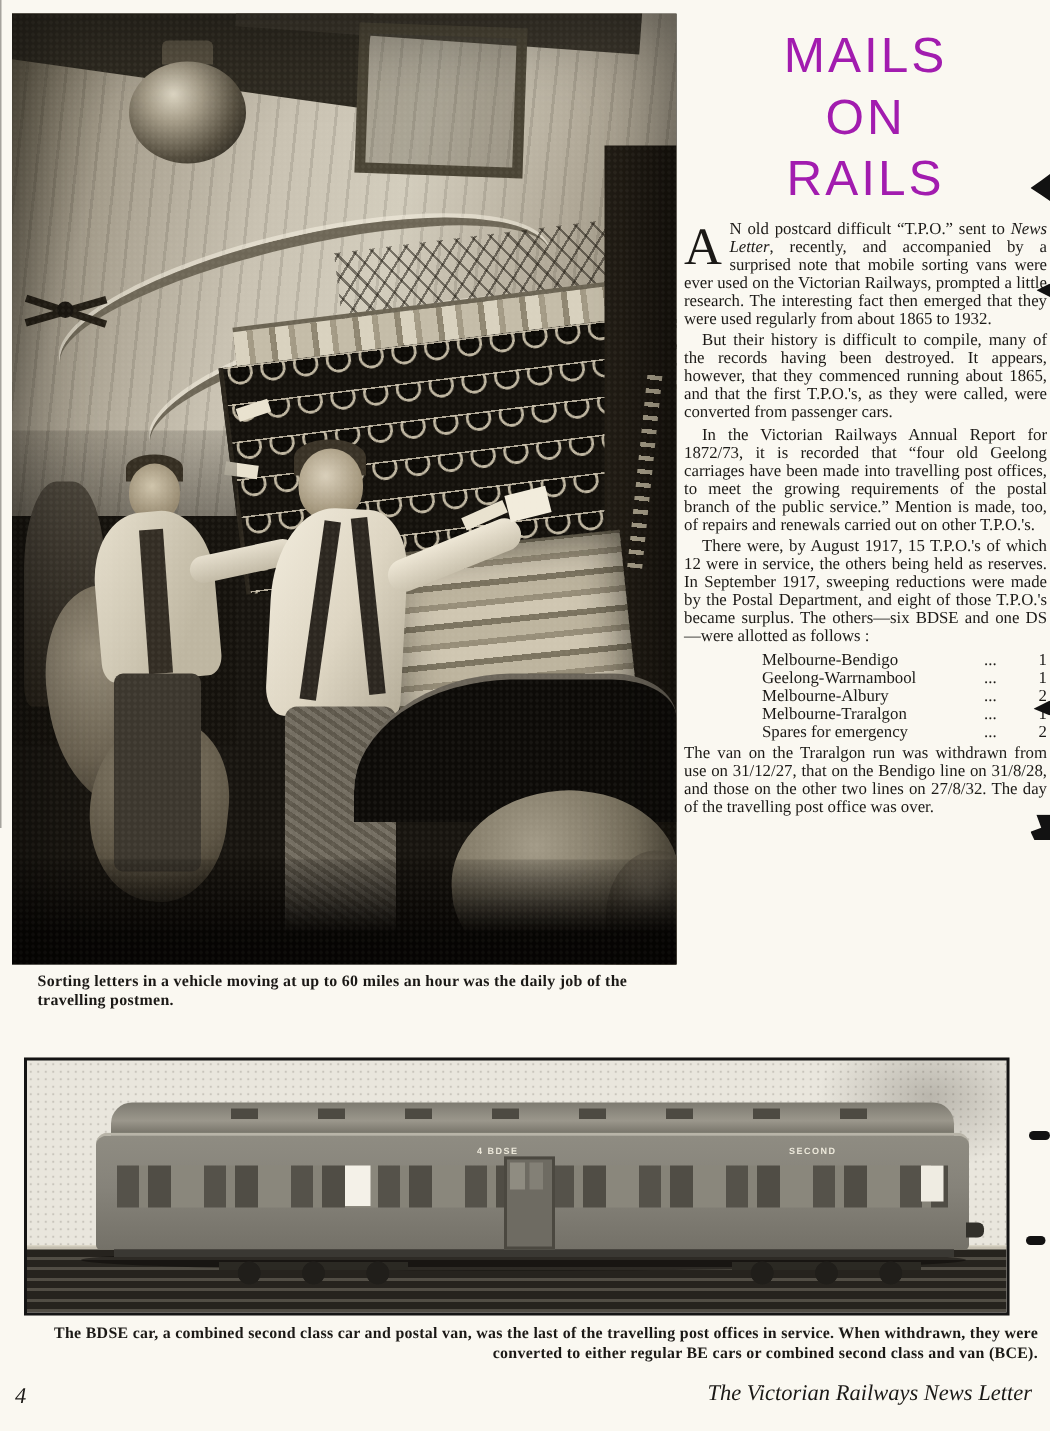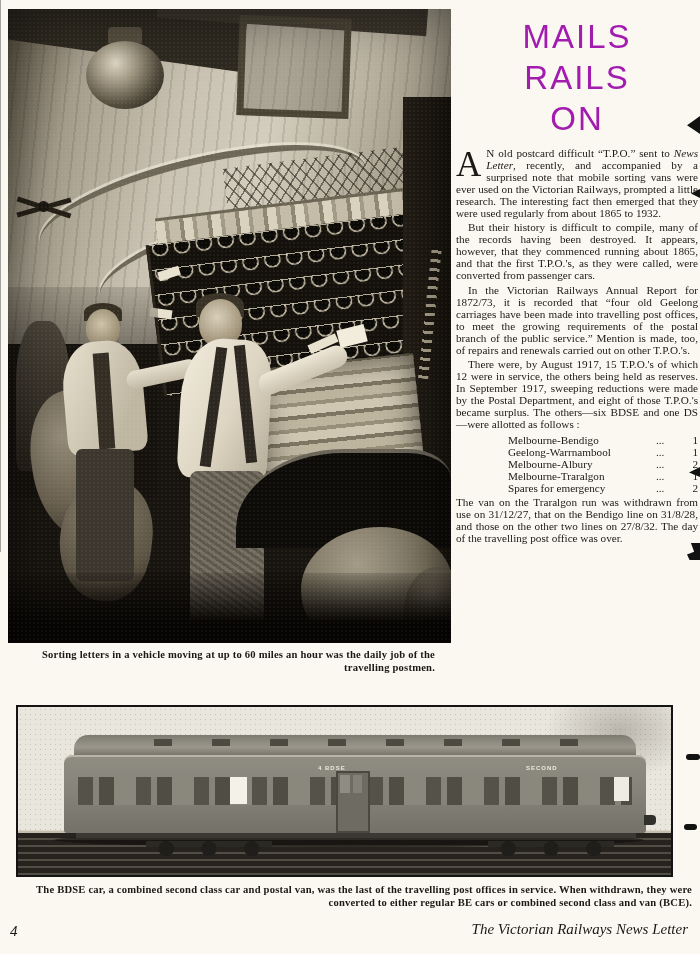--- a/index.html
+++ b/index.html
@@ -81,21 +81,21 @@
   .ph1-bagR1{left:293px;top:518px;width:152px;height:120px;border-radius:50% 50% 42% 46%;transform:rotate(-4deg);
     background:radial-gradient(circle at 38% 30%,#a29a87,#776f5c 55%,#453e30 92%);}
   .ph1-bagR2{left:396px;top:558px;width:70px;height:92px;border-radius:48% 52% 40% 45%;
     background:radial-gradient(circle at 40% 30%,#8b8270,#5f574662,#3a342862);background-color:#4a4335;}
   .ph1-floor{left:0;bottom:0;width:100%;height:70px;background:linear-gradient(180deg,rgba(10,8,6,.15),#080604 70%);}
   .ph1-dots{left:0;top:0;width:100%;height:100%;
     background-image:radial-gradient(rgba(238,231,212,.05) 1px,rgba(0,0,0,0) 1.4px);background-size:4px 4px;}
   .ph1-vignette{left:0;top:0;width:100%;height:100%;box-shadow:inset 0 0 60px rgba(0,0,0,.55);}
 
   
-  .caption1{position:absolute;left:25px;top:648px;width:410px;text-align:right;
+  .caption1{position:absolute;left:25px;top:648px;width:410px;text-align:left;
     font-weight:bold;font-size:10.6px;line-height:13px;letter-spacing:.2px;}
   .column{position:absolute;left:456px;top:0;width:242px;}
   .title{margin:16px 0 9px;text-align:center;font-family:"Liberation Sans",sans-serif;
     font-weight:400;font-size:33px;line-height:41px;letter-spacing:2px;color:#a21caf;}
   .body{font-size:11.2px;line-height:11.9px;text-align:justify;}
   .body p{margin:0 0 0;padding:0;}
   .body p.ind{text-indent:12px;margin-top:3px;}
   .dropcap{float:left;font-size:35px;line-height:29px;padding:2px 5px 0 0;}
   .allot{margin:3px 0 3px 52px;}
   .allot .row{display:flex;line-height:12px;}
@@ -211,22 +211,22 @@
     <div class="ph1-floor"></div>
     <div class="ph1-dots"></div>
     <div class="ph1-vignette"></div>
   </div>
 
   <div class="caption1">Sorting letters in a vehicle moving at up to 60 miles an hour was the daily job of the travelling postmen.</div>
 
   <div class="column">
     <h1 class="title">
       <div>MAILS</div>
+      <div>ON</div>
       <div>RAILS</div>
-      <div>ON</div>
     </h1>
     <div class="body">
       <p><span class="dropcap">A</span><span>N old postcard difficult “T.P.O.” sent to </span><i>News Letter</i><span>, recently, and accompanied by a surprised note that mobile sorting vans were ever used on the Victorian Railways, prompted a little research.  The interesting fact then emerged that they were used regularly from about 1865 to 1932.</span></p>
       <p class="ind">But their history is difficult to compile, many of the records having been destroyed.  It appears, however, that they commenced running about 1865, and that the first T.P.O.'s, as they were called, were converted from passenger cars.</p>
       <p class="ind">In the Victorian Railways Annual Report for 1872/73, it is recorded that “four old Geelong carriages have been made into travelling post offices, to meet the growing requirements of the postal branch of the public service.”  Mention is made, too, of repairs and renewals carried out on other T.P.O.'s.</p>
       <p class="ind">There were, by August 1917, 15 T.P.O.'s of which 12 were in service, the others being held as reserves.  In September 1917, sweeping reductions were made by the Postal Department, and eight of those T.P.O.'s became surplus.  The others—six BDSE and one DS—were allotted as follows :</p>
       <div class="allot">
         <div class="row">
           <span class="route">Melbourne-Bendigo</span>
           <span class="dots">...</span>

